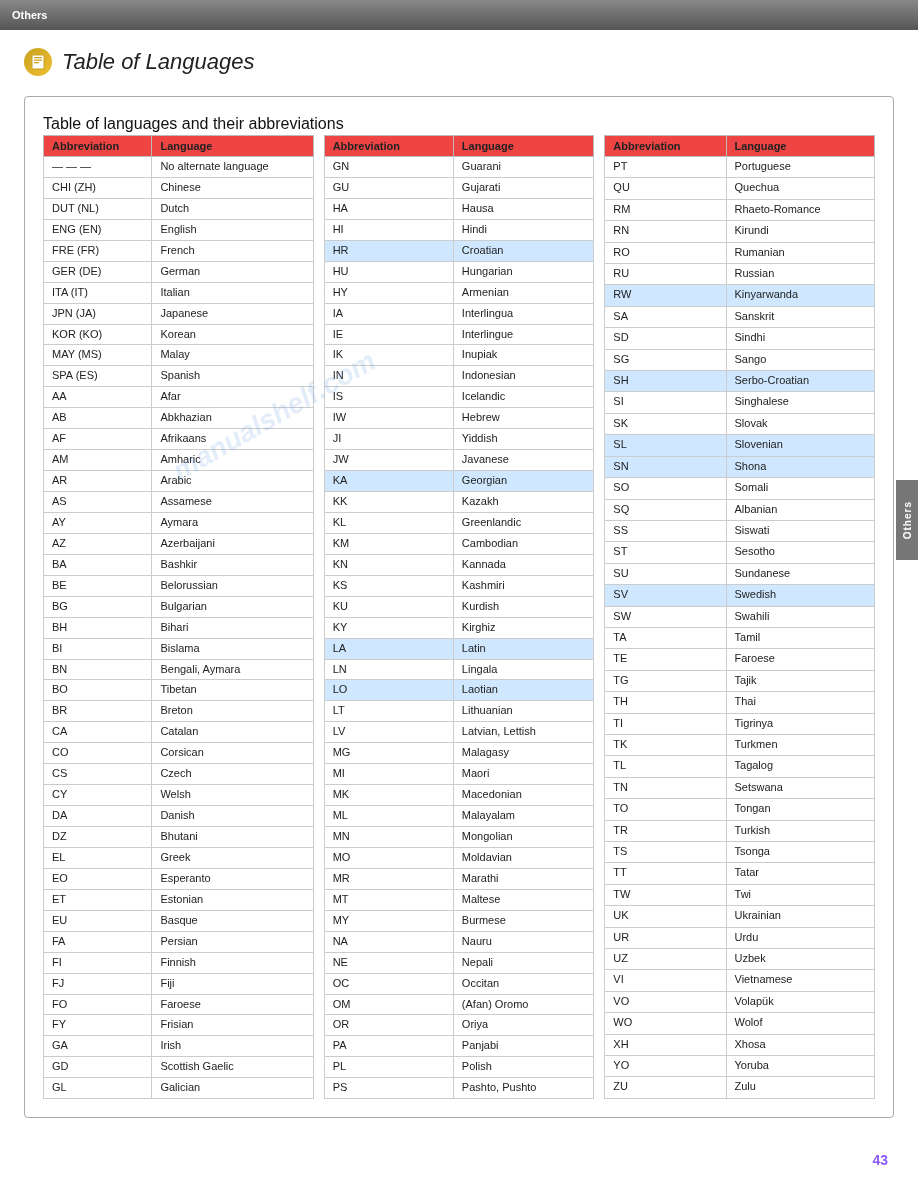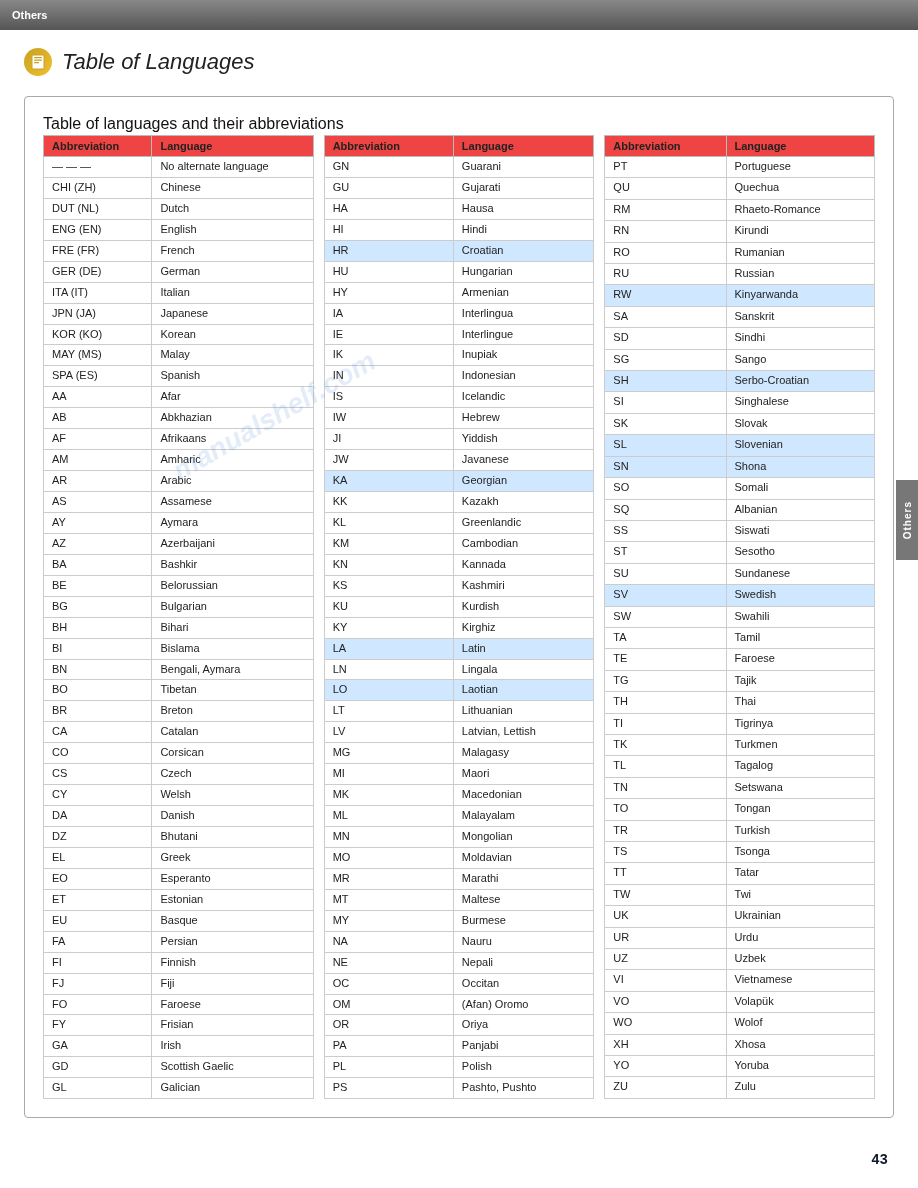--- a/index.html
+++ b/index.html
@@ -94,22 +94,21 @@
     }
     .highlighted {
       background: #d0e8ff;
     }
     .page-number {
       position: absolute;
       bottom: 20px;
       right: 30px;
       font-size: 14px;
       font-weight: bold;
-      color: #0f172a;
-      font-family: Liberation Mono, monospace;
+      color: #8b5cf6;
     }
     .side-tab-box {
       position: absolute;
       right: 0;
       top: 480px;
       width: 22px;
       height: 80px;
       background: #777;
       display: flex;
       align-items: center;

